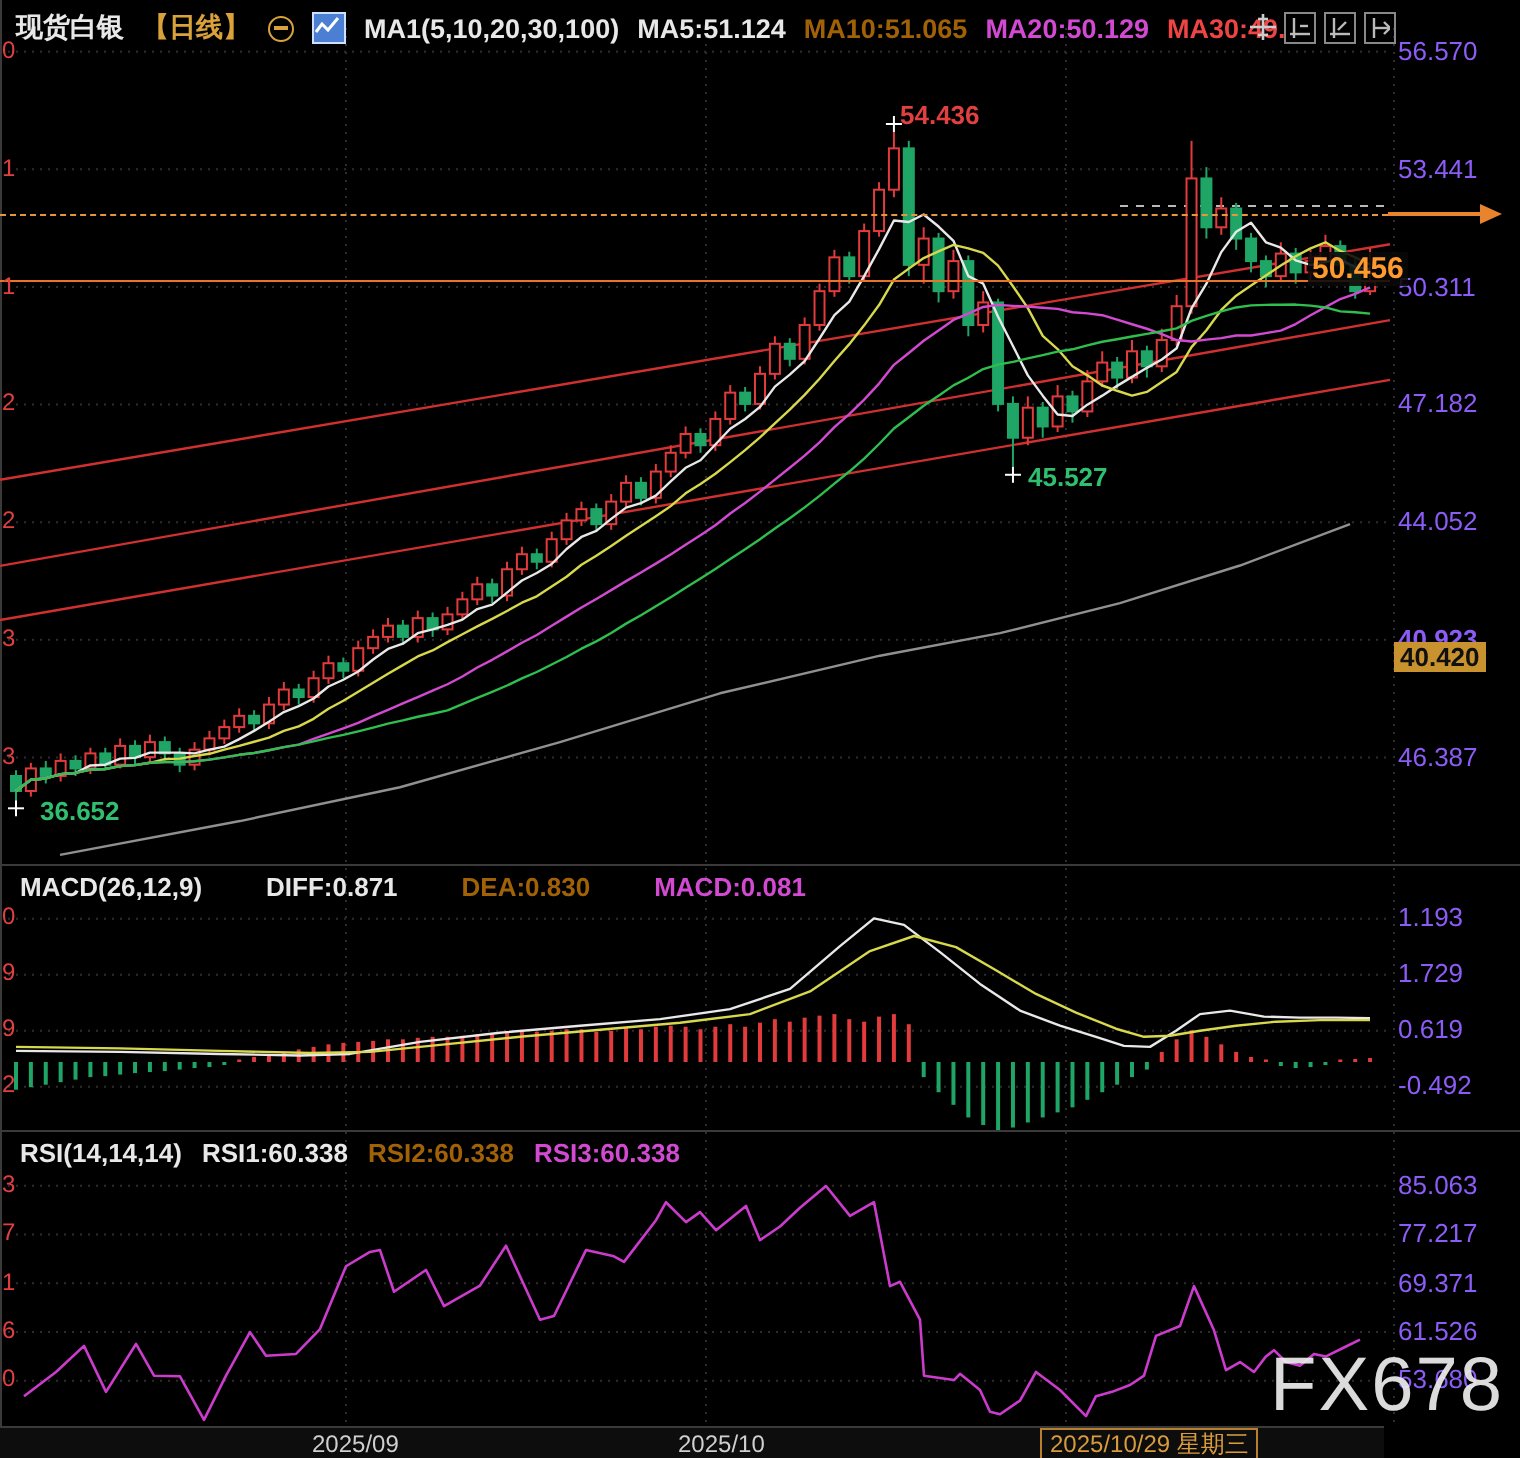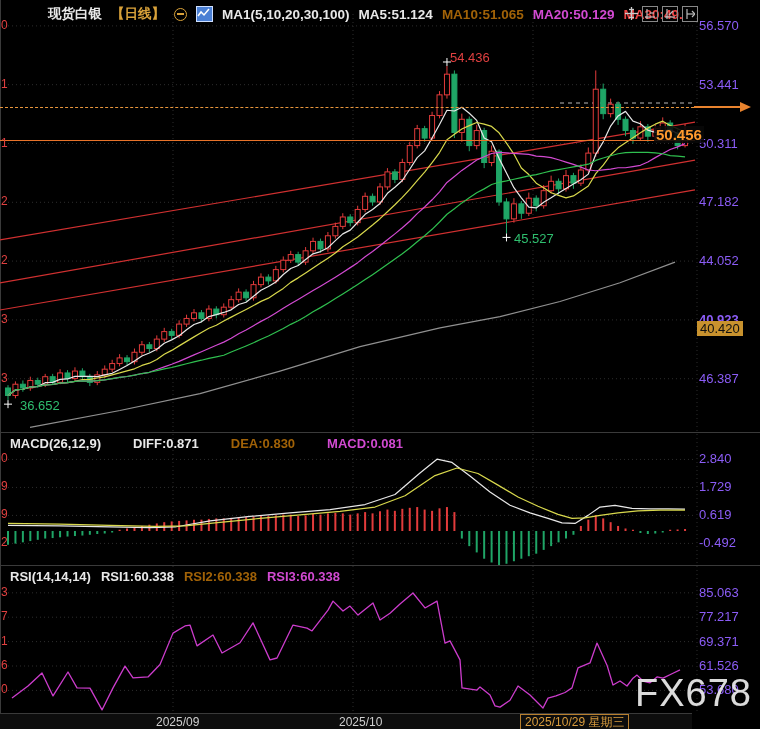--- a/index.html
+++ b/index.html
@@ -1,36 +1,36 @@
 <!DOCTYPE html>
 <html><head>
 <meta charset="utf-8">
 <style>
   html,body{margin:0;padding:0;background:#000;}
   #root{position:relative;width:760px;height:729px;background:#000;overflow:hidden;
         font-family:"Liberation Sans","DejaVu Sans",sans-serif;}
   #chart-svg{position:absolute;left:0;top:0;z-index:1;}
   .ovl{position:absolute;z-index:3;white-space:nowrap;}
-  #header{left:8px;top:5px;display:flex;align-items:center;gap:9px;font-size:13.5px;font-weight:700;margin-left:40px;}
+  #header{left:8px;top:5px;display:flex;align-items:center;gap:9px;font-size:13.5px;font-weight:700;}
   .c-white{color:#e8e8e8;}
   .c-orange{color:#d9a23a;}
   .c-yellow{color:#a16207;}
   .c-magenta{color:#d24ad2;}
   .c-green{color:#ef4444;}
   .minus-icon{width:13px;height:13px;border:1.5px solid #d9a23a;border-radius:50%;
     display:inline-flex;align-items:center;justify-content:center;box-sizing:border-box;}
   .minus-icon::after{content:"";width:7px;height:1.5px;background:#d9a23a;display:block;}
   .chart-icon{width:15px;height:14px;background:#4a7fd4;border:1px solid #cfe0ff;display:inline-block;}
   #toolbar{right:62px;top:6px;display:flex;gap:4px;}
   .tool{width:14px;height:14px;display:flex;align-items:center;justify-content:center;}
   .tool.boxed{border:1px solid #888;}
   .panel-hdr{display:flex;gap:10px;font-size:13px;font-weight:700;left:10px;}
   .ax-label{position:absolute;left:699px;color:#8b5cf6;font-size:13px;z-index:2;}
   .lp{position:absolute;left:1px;color:#e04040;font-size:12px;z-index:2;}
-  .ann{position:absolute;font-size:13px;font-weight:400;z-index:3;}
+  .ann{position:absolute;font-size:13px;font-weight:700;z-index:3;}
   #last-price{color:#ff9a2e;font-size:15px;font-weight:700;background:rgba(8,8,8,.88);padding:0 2px;z-index:4;}
   #cross-price{background:#c8922e;color:#101010;font-size:13px;padding:0 3px;z-index:4;left:697px;}
   #time-bar{position:absolute;left:0;top:713px;width:692px;height:16px;background:#0d0d0d;
     border-top:1px solid #3a3a3a;z-index:2;}
   .t-label{position:absolute;top:1px;color:#cfcfcf;font-size:12px;}
   #date-hl{position:absolute;top:0px;border:1px solid #b87f2e;color:#d99c3d;font-size:12px;
     padding:0 4px;height:14px;line-height:14px;}
   #watermark{right:8px;top:672px;font-size:38px;color:#ececec;letter-spacing:1px;z-index:5;
     opacity:.93;font-weight:400;}
   .hline{position:absolute;z-index:2;height:0;}
@@ -449,21 +449,21 @@
       <div class="ax-label" style="top: 135.5px;">50.311</div>
       <div class="lp" style="top: 135.5px;">1</div>
       <div class="ax-label" style="top: 194.294px;">47.182</div>
       <div class="lp" style="top: 194.294px;">2</div>
       <div class="ax-label" style="top: 253.107px;">44.052</div>
       <div class="lp" style="top: 253.107px;">2</div>
       <div class="ax-label" style="top: 311.901px; font-weight: bold;">40.923</div>
       <div class="lp" style="top: 311.901px;">3</div>
       <div class="ax-label" style="top: 370.713px;">46.387</div>
       <div class="lp" style="top: 370.713px;">3</div>
-      <div class="ax-label" style="top: 451.432px;">2.840</div>
+      <div class="ax-label" style="top: 451.432px;">1.193</div>
       <div class="lp" style="top: 451.432px;">0</div>
       <div class="ax-label" style="top: 479.429px;">1.729</div>
       <div class="lp" style="top: 479.429px;">9</div>
       <div class="ax-label" style="top: 507.401px;">0.619</div>
       <div class="lp" style="top: 507.401px;">9</div>
       <div class="ax-label" style="top: 535.398px;">-0.492</div>
       <div class="lp" style="top: 535.398px;">2</div>
       <div class="ax-label" style="top: 584.823px;">85.063</div>
       <div class="lp" style="top: 584.823px;">3</div>
       <div class="ax-label" style="top: 609.217px;">77.217</div>

